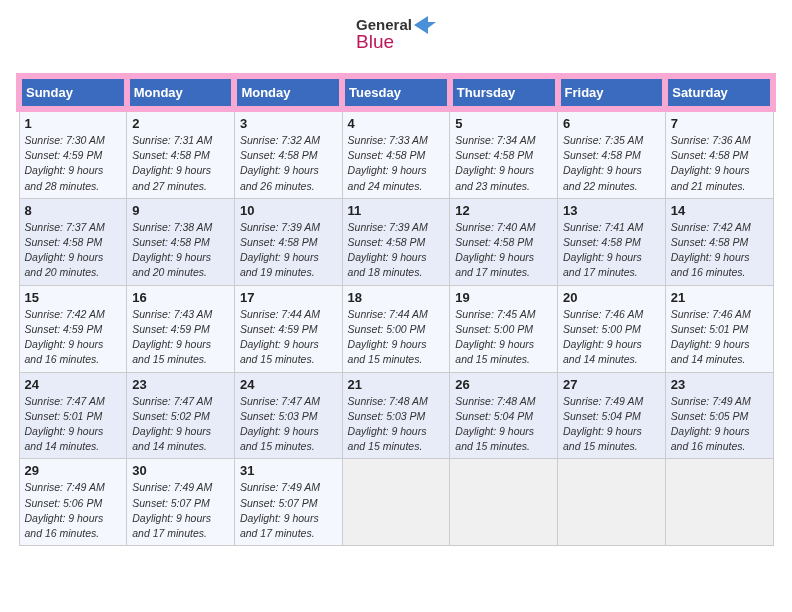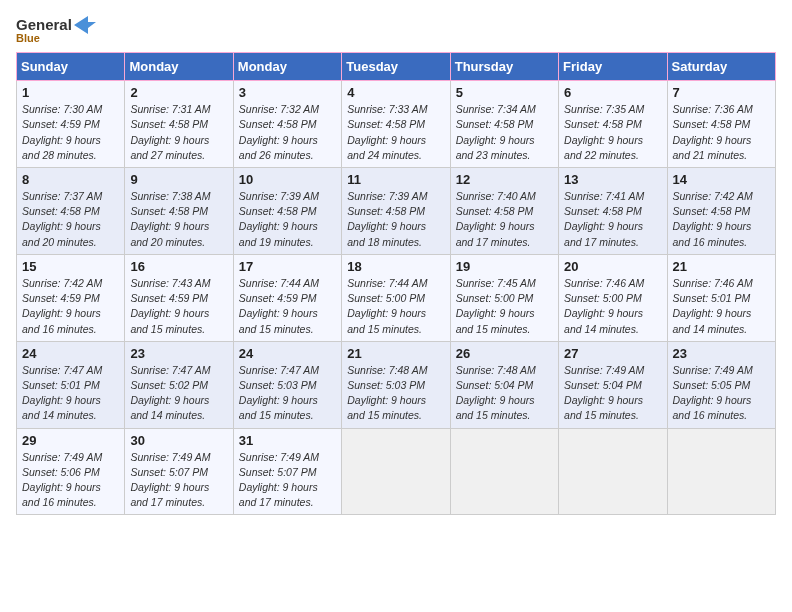--- a/index.html
+++ b/index.html
@@ -5,23 +5,23 @@
     * { box-sizing: border-box; margin: 0; padding: 0; }
     body {
       font-family: Arial, sans-serif;
       background: #fff;
       width: 792px;
       min-height: 612px;
       padding: 16px;
     }
     .header-area {
       display: flex;
-      justify-content: flex-start;
+      justify-content: center;
       align-items: flex-start;
-      margin-bottom: 8px;
+      margin-bottom: 20px;
     }
     .logo {
       display: flex;
       align-items: center;
       gap: 4px;
     }
     .title-block {
       text-align: right;
     }
     .month-title {
@@ -38,21 +38,21 @@
       border-collapse: collapse;
       font-size: 11px;
     }
     thead th {
       background: #3a6bbf;
       color: #fff;
       padding: 6px 4px;
       text-align: left;
       font-size: 13px;
       font-weight: bold;
-      border: 1px solid #f9a8d4;
+      border: 6px solid #f9a8d4;
     }
     tbody tr td {
       border: 1px solid #ccc;
       vertical-align: top;
       padding: 4px 5px;
       min-height: 80px;
       width: calc(100% / 7);
     }
     tbody tr:nth-child(odd) td {
       background: #f5f7ff;
@@ -82,21 +82,21 @@
 
 <div class="header-area">
   <div class="logo">
   <div style="display:flex;flex-direction:column;align-items:flex-start;line-height:1.1">
     <div style="display:flex;align-items:center;gap:2px">
       <span style="font-size:15px;font-weight:bold;color:#333;">General</span>
       <svg width="22" height="18" viewBox="0 0 22 18">
         <polygon points="0,9 14,0 14,6 22,6 14,12 14,18" fill="#4a90d9"></polygon>
       </svg>
     </div>
-    <span style="font-size:11px;font-weight:bold;color:#a16207;margin-top:-2px;">Blue</span>
+    <span style="font-size:19px;font-weight:normal;color:#be185d;margin-top:-2px;">Blue</span>
   </div>
 </div>
   <div class="title-block">
     <div class="month-title"></div>
     <div class="location-title"></div>
   </div>
 </div>
 
 <table>
   <thead>

